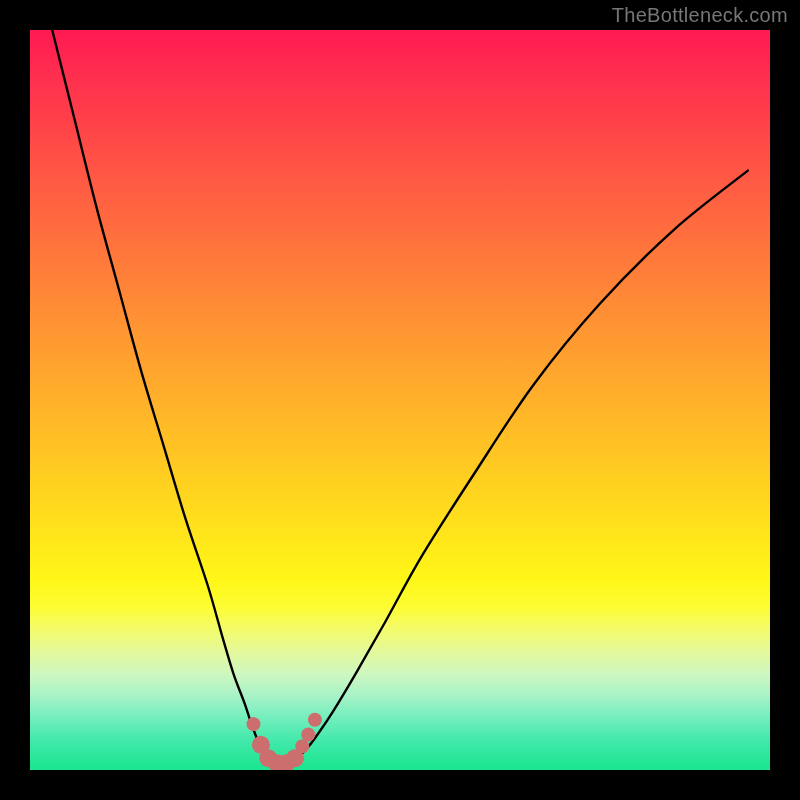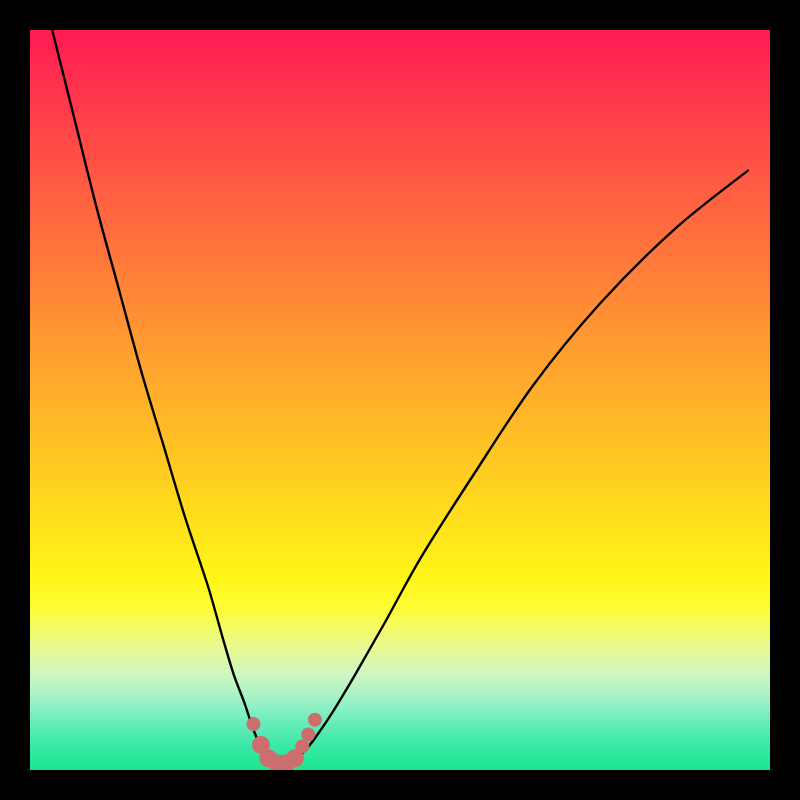--- a/index.html
+++ b/index.html
@@ -89,13 +89,14 @@
           <circle cx="238.28" cy="728.16" r="9" fill="#cd6e6e" stroke="#cd6e6e" stroke-width="0"></circle>
           <circle cx="247.15999999999997" cy="733.34" r="9" fill="#cd6e6e" stroke="#cd6e6e" stroke-width="0"></circle>
           <circle cx="256.04" cy="733.34" r="9" fill="#cd6e6e" stroke="#cd6e6e" stroke-width="0"></circle>
           <circle cx="264.92" cy="728.16" r="9" fill="#cd6e6e" stroke="#cd6e6e" stroke-width="0"></circle>
           <circle cx="272.32" cy="716.32" r="7" fill="#cd6e6e" stroke="#cd6e6e" stroke-width="0"></circle>
           <circle cx="278.24" cy="704.48" r="7" fill="#cd6e6e" stroke="#cd6e6e" stroke-width="0"></circle>
           <circle cx="284.90000000000003" cy="689.68" r="7" fill="#cd6e6e" stroke="#cd6e6e" stroke-width="0"></circle>
         </g>
     </svg>
   </div>
+  <div class="watermark">TheBottleneck.com</div>
 </div>
 
 </body></html>

